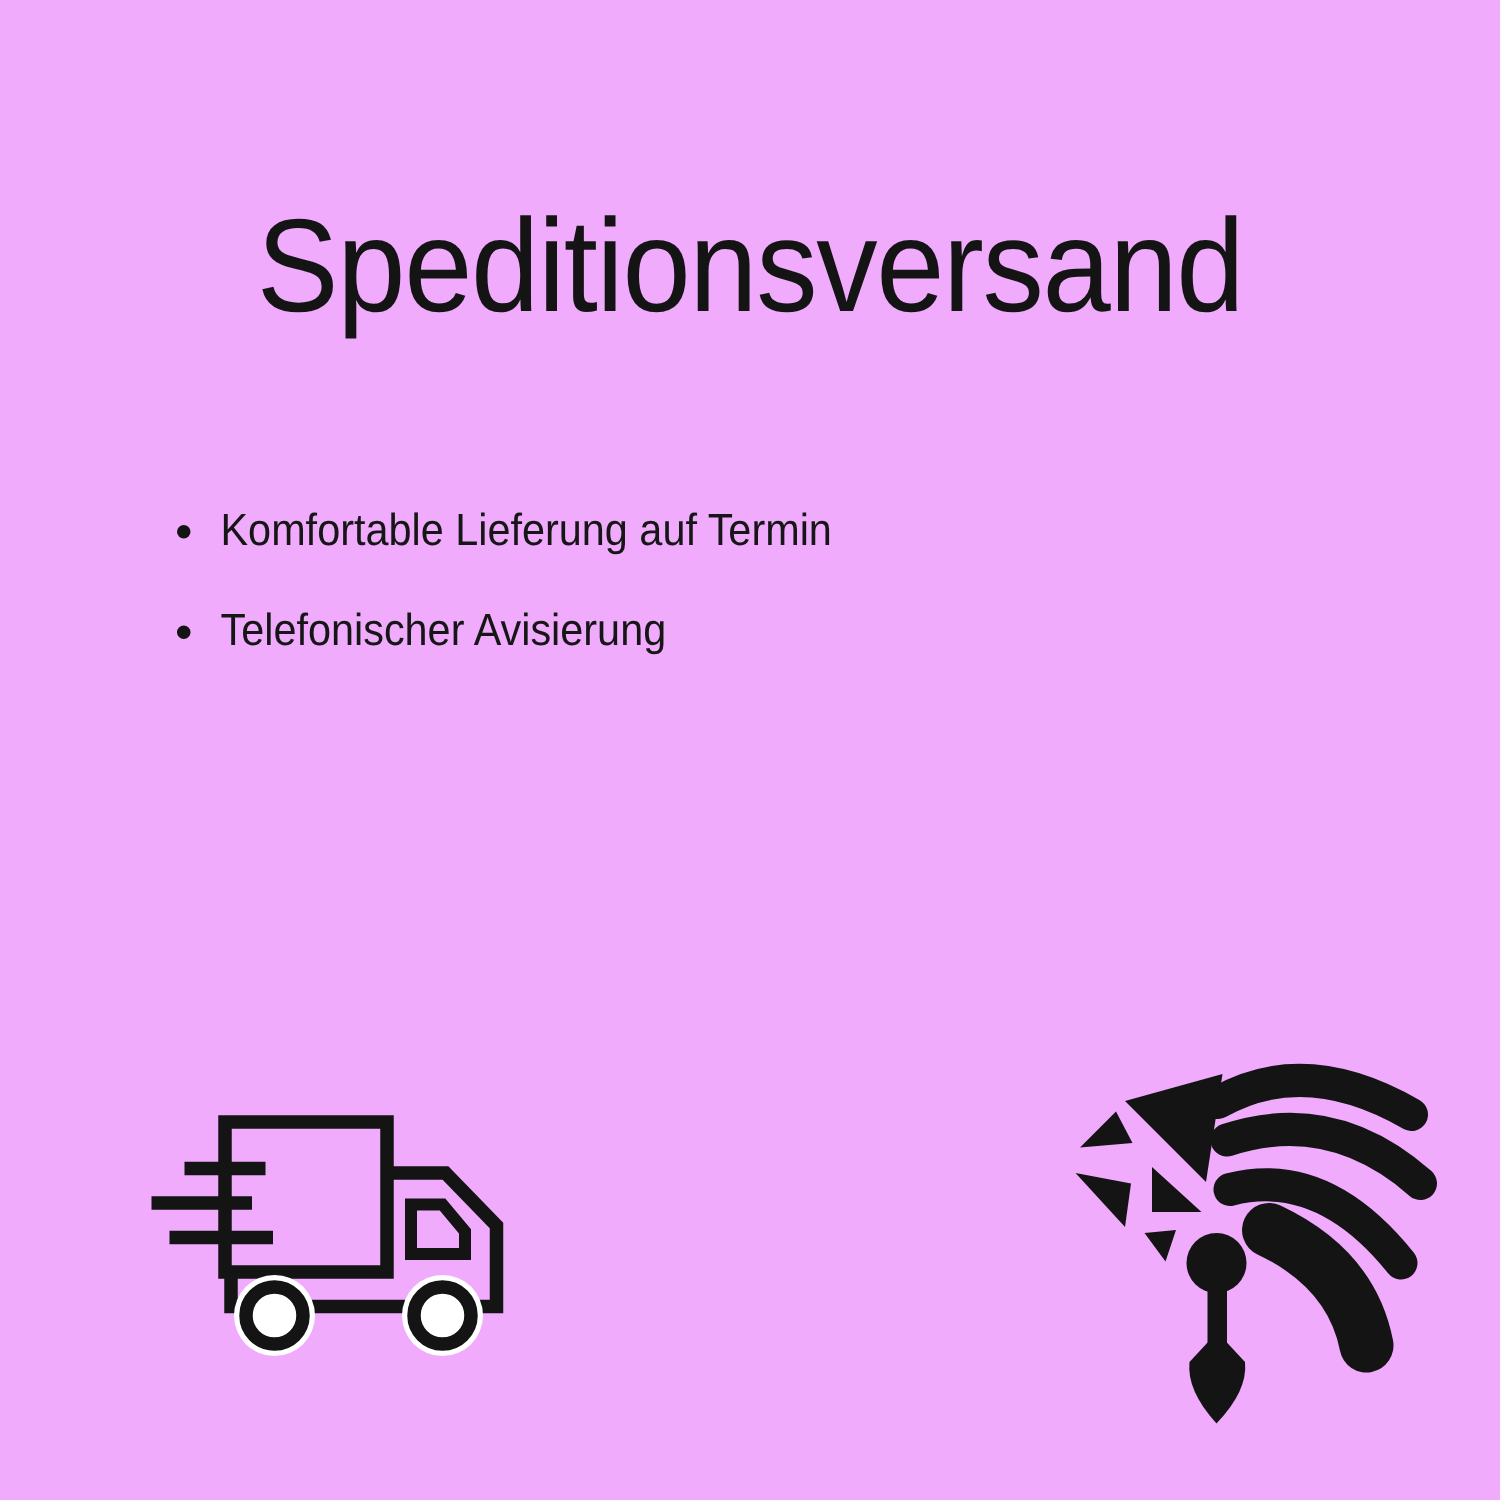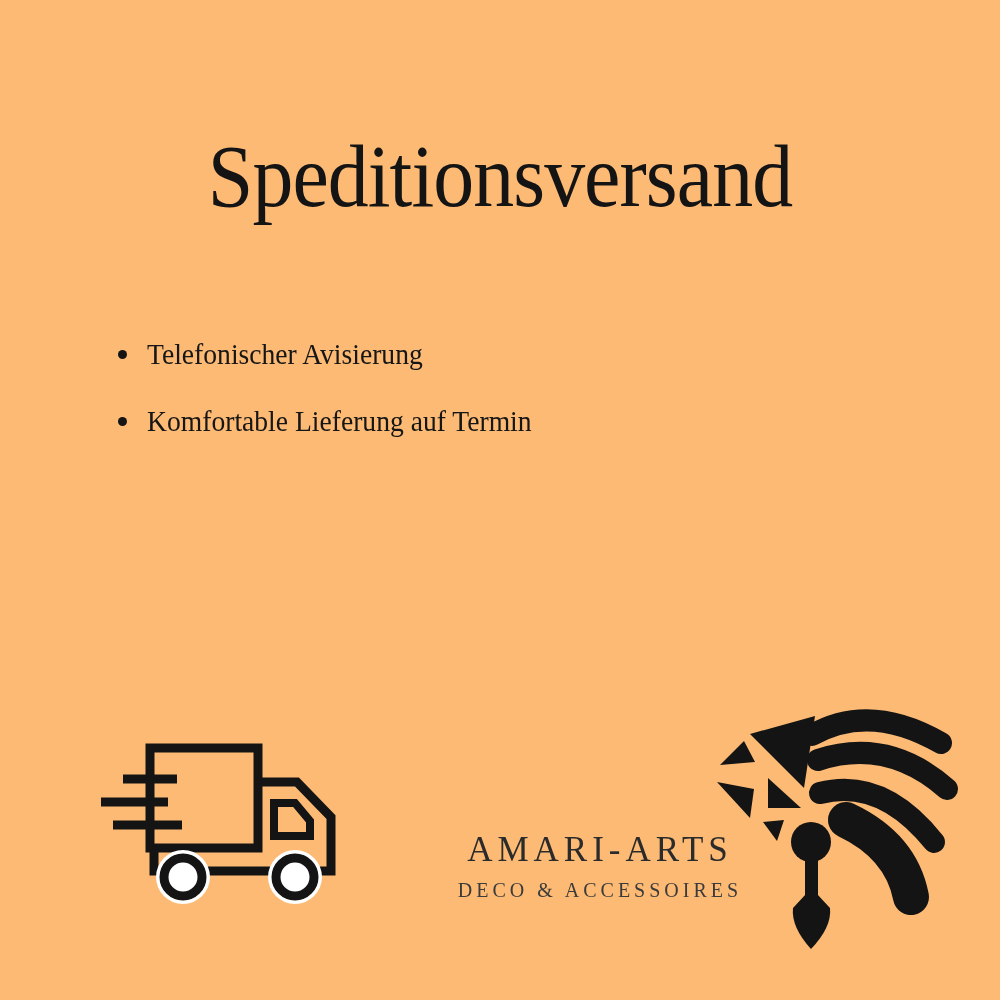--- a/index.html
+++ b/index.html
@@ -1,21 +1,21 @@
 <!DOCTYPE html>
 <html><head>
 <meta charset="utf-8">
 <style>
   html,body{margin:0;padding:0;background:#e8e8e8;}
   .page{
     position:relative;
     width:1000px;height:1000px;
     margin:0 auto;
-    background:#fdba74;
-    font-family:Liberation Serif, serif;
+    background:#f0abfc;
+    font-family:Liberation Sans, sans-serif;
     color:#141414;
     overflow:hidden;
   }
   
   .title{
     position:absolute;
     top:126px;left:0;right:0;
     margin:0;
     text-align:center;
     font-size:88px;
@@ -92,25 +92,25 @@
 </head>
 <body>
 
 <div class="page">
 
   <h1 class="title">Speditionsversand</h1>
 
   <ul class="features">
     <li>
       <span class="dot"></span>
-      <span class="feature-text">Telefonischer Avisierung</span>
+      <span class="feature-text">Komfortable Lieferung auf Termin</span>
     </li>
     <li>
       <span class="dot"></span>
-      <span class="feature-text">Komfortable Lieferung auf Termin</span>
+      <span class="feature-text">Telefonischer Avisierung</span>
     </li>
   </ul>
 
   <div class="truck">
     <svg viewBox="88 733 252 172" width="252" height="172">
       <g fill="none" stroke="#141414" stroke-width="9">
 
         <rect x="150" y="748" width="108" height="100"></rect>
 
         <path d="M123,779 H177"></path>
@@ -124,24 +124,20 @@
 
       <g>
         <circle cx="183" cy="877" r="27" fill="#ffffff"></circle>
         <circle cx="295" cy="877" r="27" fill="#ffffff"></circle>
         <circle cx="183" cy="877" r="19" fill="#ffffff" stroke="#141414" stroke-width="9"></circle>
         <circle cx="295" cy="877" r="19" fill="#ffffff" stroke="#141414" stroke-width="9"></circle>
       </g>
     </svg>
   </div>
 
-  <div class="brand">
-    <div class="brand-name">AMARI-ARTS</div>
-    <div class="brand-tagline">DECO &amp; ACCESSOIRES</div>
-  </div>
 
   <div class="logo">
     <svg viewBox="700 690 260 270" width="260" height="270">
       <g fill="#141414">
 
         <path d="M750,734 L815,716 L804,788 Z"></path>
         <path d="M720,765 L755,762 L744,741 Z"></path>
         <path d="M717,782 L754,789 L750,818 Z"></path>
         <path d="M768,778 L801,808 L768,808 Z"></path>
         <path d="M763,822 L784,820 L777,841 Z"></path>

